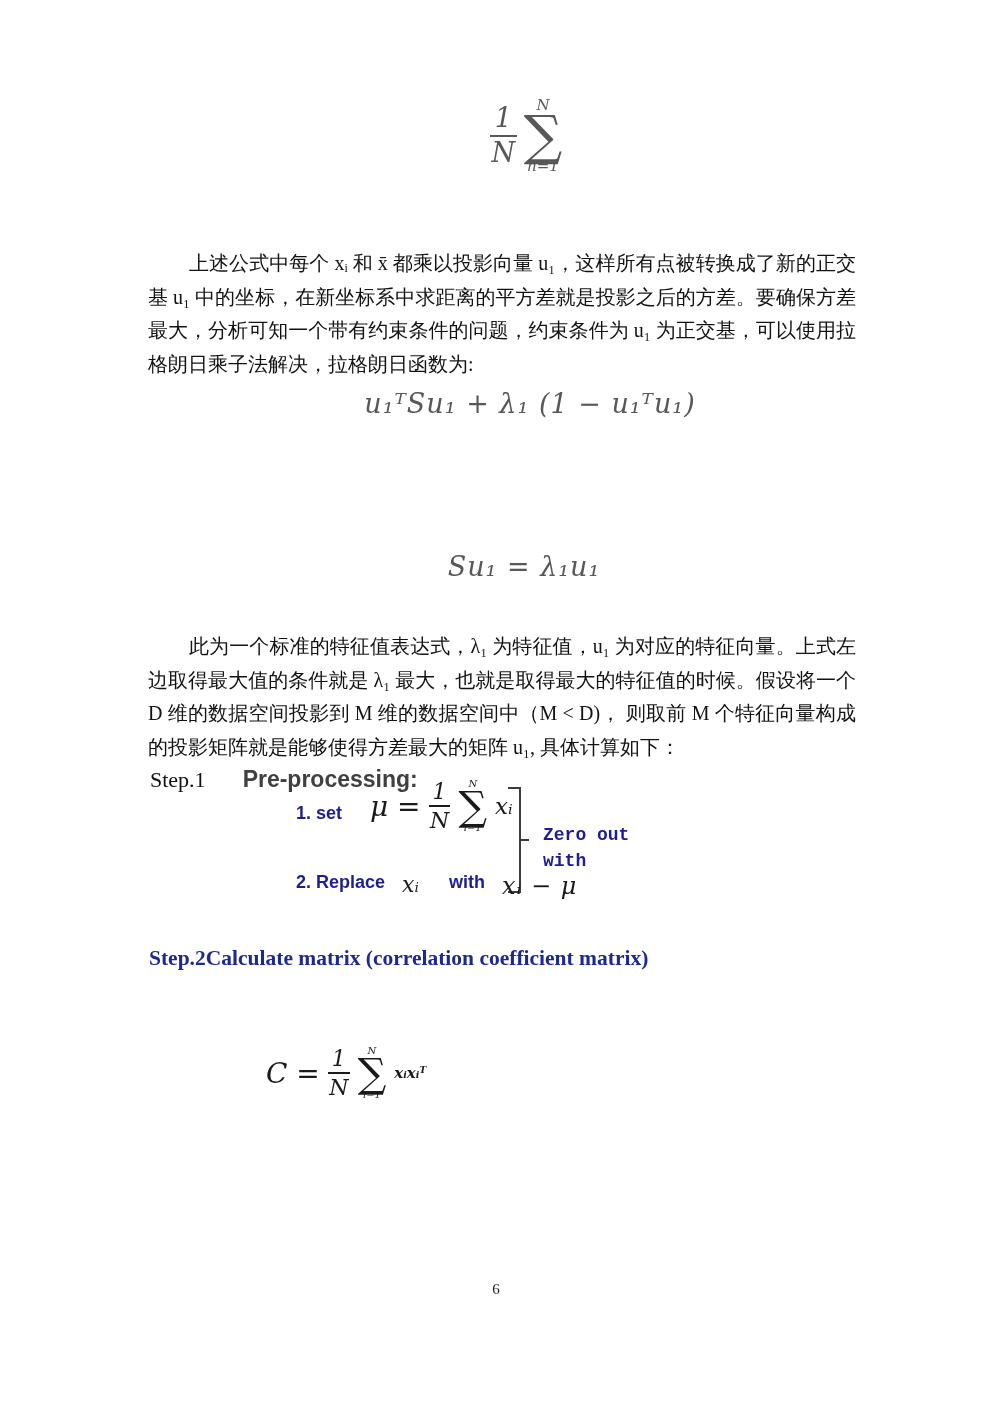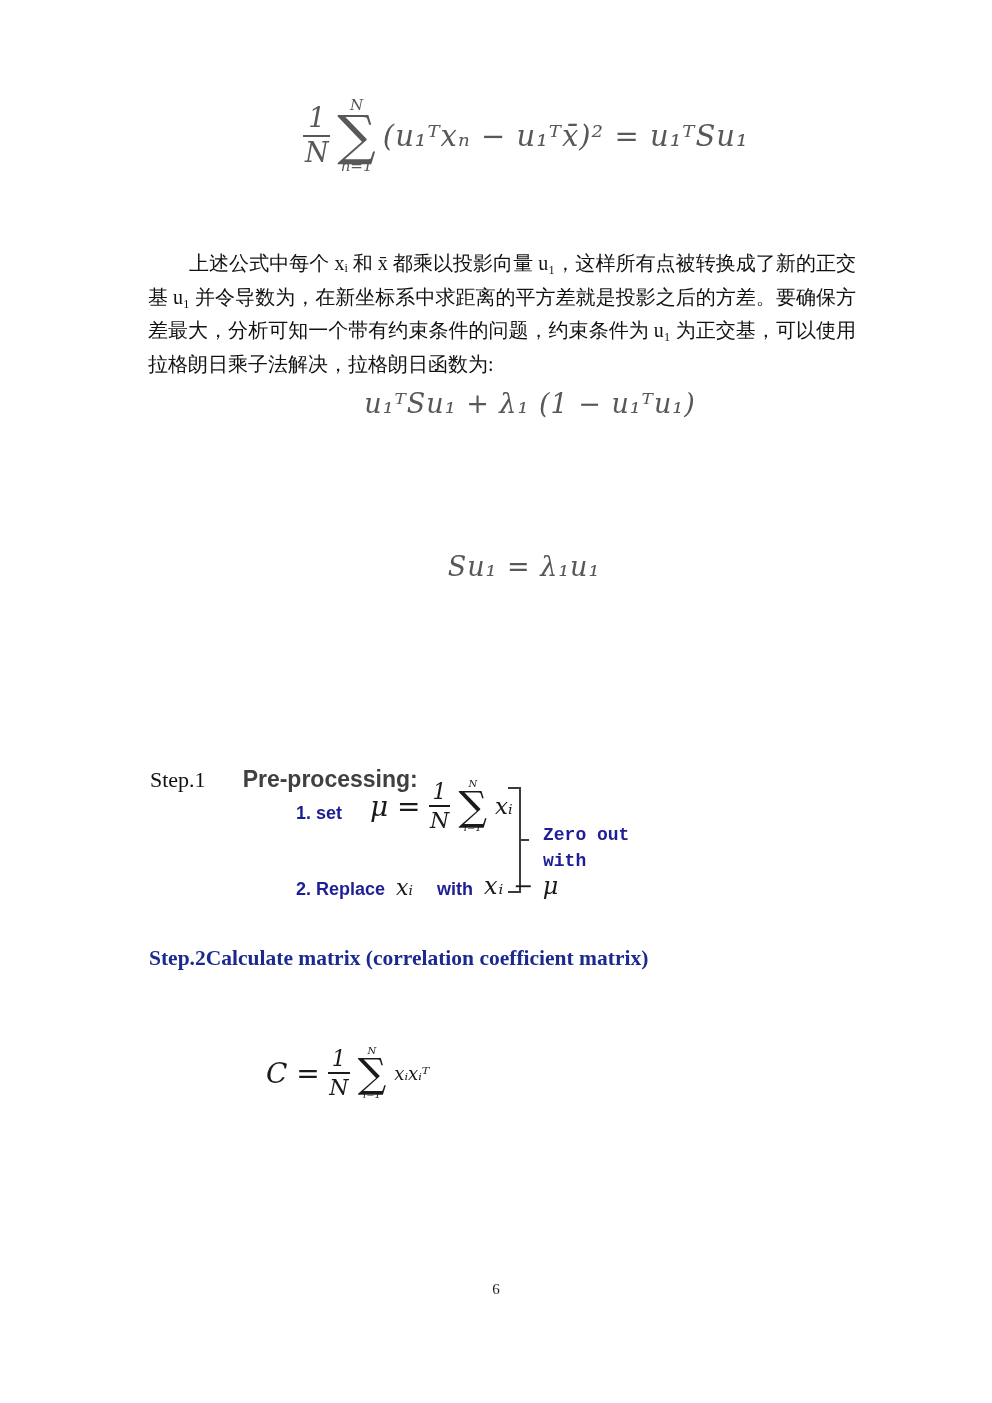--- a/index.html
+++ b/index.html
@@ -55,33 +55,33 @@
   #mean-formula .frac{font-size:22px;}
   #mean-formula .bigsum .sigma{font-size:40px;}
   #mean-formula .bigsum .sum-sup,#mean-formula .bigsum .sum-sub{font-size:10px;}
   #mean-formula .rhs{font-size:23px;}
 
   #cov-formula{position:absolute;left:266px;top:1046px;gap:8px;color:#1a1a1a;}
   #cov-formula .lhs{font-size:28px;}
   #cov-formula .frac{font-size:22px;}
   #cov-formula .bigsum .sigma{font-size:40px;}
   #cov-formula .bigsum .sum-sup,#cov-formula .bigsum .sum-sub{font-size:10px;}
-  #cov-formula .rhs{font-size:18px;}
+  #cov-formula .rhs{font-size:15px;font-weight:bold;}
 
   
   #step1-row{position:absolute;left:150px;top:766px;display:flex;align-items:baseline;gap:37px;}
   .step-label-serif{font:22px "Liberation Serif","DejaVu Serif",serif;color:#111;}
   .navy-sans{font:700 23px "Liberation Sans","DejaVu Sans",sans-serif;color:#404040;}
 
   .navy-small{font:700 18px "Liberation Sans","DejaVu Sans",sans-serif;color:#1d1d96;margin-left:13px;}
   #item1-label{position:absolute;left:283px;top:803px;}
 
   #zero-note{position:absolute;left:530px;top:822px;line-height:26px;font-family:Liberation Mono, monospace;}
 
-  #item2-row{position:absolute;left:283px;top:872px;display:flex;align-items:flex-end;gap:11px;}
+  #item2-row{position:absolute;left:283px;top:872px;display:flex;align-items:flex-start;gap:17px;}
   .mvar{font:italic 22px "DejaVu Serif","DejaVu Sans",serif;color:#1a1a1a;}
   .mexpr{font:italic 24px "DejaVu Serif","DejaVu Sans",serif;color:#1a1a1a;letter-spacing:1px;}
 
   
   #zb{position:absolute;left:505px;top:787px;width:24px;height:106px;}
   #zb .vline{position:absolute;left:14px;top:0;width:2px;height:106px;background:#3c3c3c;}
   #zb .ttick{position:absolute;left:3px;top:0;width:13px;height:2px;background:#3c3c3c;}
   #zb .btick{position:absolute;left:3px;bottom:0;width:13px;height:2px;background:#3c3c3c;}
   #zb .mtick{position:absolute;left:16px;top:52px;width:8px;height:2px;background:#3c3c3c;}
 
@@ -103,30 +103,30 @@
   <div class="mathrow gray" id="f1">
     <span class="frac">
       <span class="num">1</span>
       <span class="den">N</span>
     </span>
     <span class="bigsum">
       <span class="sum-sup">N</span>
       <span class="sigma">∑</span>
       <span class="sum-sub">n=1</span>
     </span>
-    <span class="fbody">(u₁ᵀxₙ − u₁ᵀx̄)² = u₁ᵀSu₁</span>
   </div>
 
-  <p class="para indent" id="p1">上述公式中每个 xᵢ 和 x̄ 都乘以投影向量 u₁，这样所有点被转换成了新的正交基 u₁ 并令导数为，在新坐标系中求距离的平方差就是投影之后的方差。要确保方差最大，分析可知一个带有约束条件的问题，约束条件为 u₁ 为正交基，可以使用拉格朗日乘子法解决，拉格朗日函数为:</p>
+  <p class="para indent" id="p1">上述公式中每个 xᵢ 和 x̄ 都乘以投影向量 u₁，这样所有点被转换成了新的正交基 u₁ 中的坐标，在新坐标系中求距离的平方差就是投影之后的方差。要确保方差最大，分析可知一个带有约束条件的问题，约束条件为 u₁ 为正交基，可以使用拉格朗日乘子法解决，拉格朗日函数为:</p>
 
   <div class="gray" id="f2">u₁ᵀSu₁ + λ₁ (1 − u₁ᵀu₁)</div>
 
 
   <div class="gray" id="f3">Su₁ = λ₁u₁</div>
 
+  <p class="para indent" id="p3">此为一个标准的特征值表达式，λ₁ 为特征值，u₁ 为对应的特征向量。上式左边取得最大值的条件就是 λ₁ 最大，也就是取得最大的特征值的时候。假设将一个 D 维的数据空间投影到 M 维的数据空间中（M &lt; D)， 则取前 M 个特征向量构成的投影矩阵就是能够使得方差最大的矩阵 u₁, 具体计算如下：</p>
 
   <div id="step1-row">
     <span class="step-label-serif">Step.1</span>
     <span class="navy-sans">Pre-processing:</span>
   </div>
 
   <span class="navy-small" id="item1-label">1. set</span>
 
   <div class="mathrow black" id="mean-formula">
     <span class="lhs">μ =</span>

